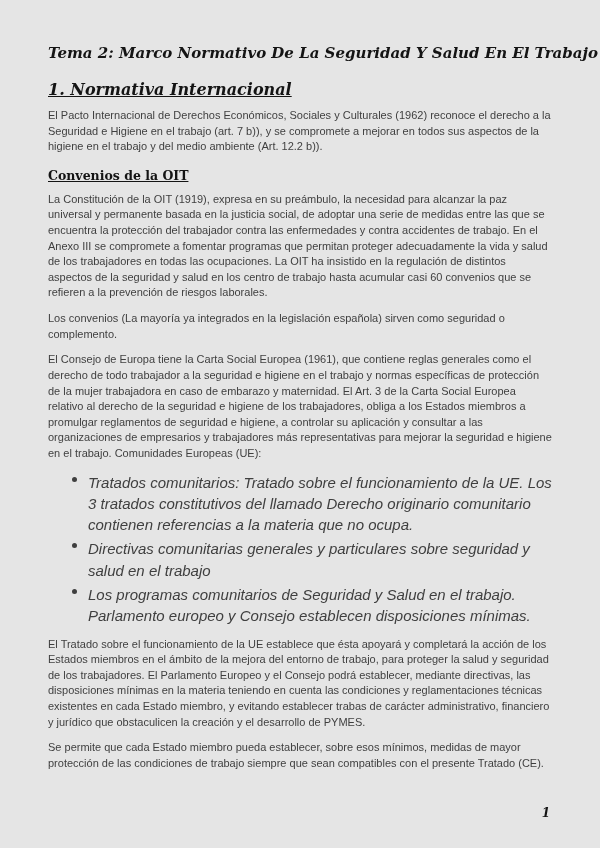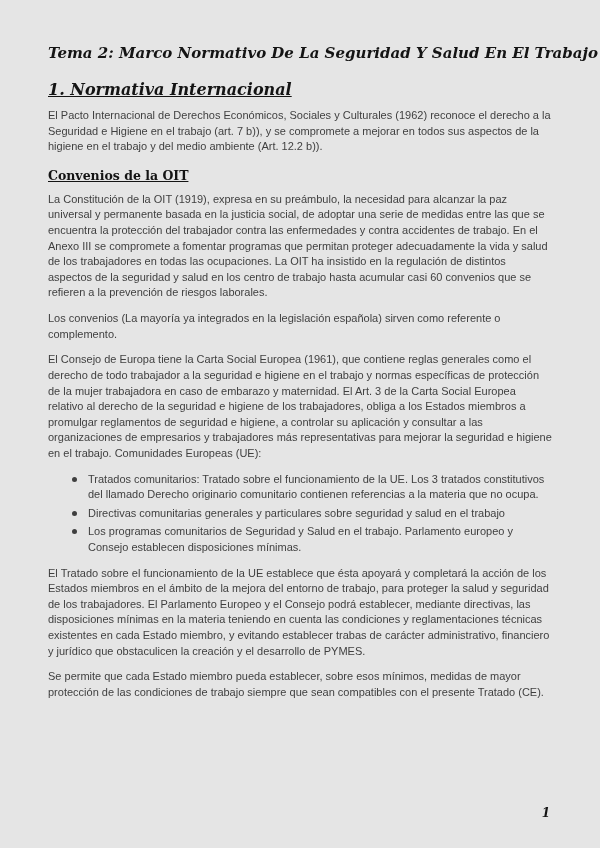--- a/index.html
+++ b/index.html
@@ -52,24 +52,25 @@
     margin: 0 0 10px 0;
     text-align: left;
   }
   ul.bullets {
     list-style: none;
     margin: 0 0 10px 0;
     padding: 0 0 0 24px;
   }
   ul.bullets li {
     position: relative;
-    font-size: 11px;
+    font-size: 15px;
     line-height: 1.42;
     padding-left: 16px;
     margin: 0 0 3px 0;
+    font-style: italic;
   }
   .bullet-dot {
     position: absolute;
     left: 0;
     top: 5px;
     width: 5px;
     height: 5px;
     border-radius: 50%;
     background: #3f3f3f;
   }
@@ -92,21 +93,21 @@
   <h1 class="doc-title">Tema 2: Marco Normativo De La Seguridad Y Salud En El Trabajo</h1>
 
   <h2 class="sec-heading">1. Normativa Internacional</h2>
 
   <p class="body">El Pacto Internacional de Derechos Económicos, Sociales y Culturales (1962) reconoce el derecho a la Seguridad e Higiene en el trabajo (art. 7 b)), y se compromete a mejorar en todos sus aspectos de la higiene en el trabajo y del medio ambiente (Art. 12.2 b)).</p>
 
   <h3 class="sub-heading">Convenios de la OIT</h3>
 
   <p class="body">La Constitución de la OIT (1919), expresa en su preámbulo, la necesidad para alcanzar la paz universal y permanente basada en la justicia social, de adoptar una serie de medidas entre las que se encuentra la protección del trabajador contra las enfermedades y contra accidentes de trabajo. En el Anexo III se compromete a fomentar programas que permitan proteger adecuadamente la vida y salud de los trabajadores en todas las ocupaciones. La OIT ha insistido en la regulación de distintos aspectos de la seguridad y salud en los centro de trabajo hasta acumular casi 60 convenios que se refieren a la prevención de riesgos laborales.</p>
 
-  <p class="body">Los convenios (La mayoría ya integrados en la legislación española) sirven como referente o complemento.</p>
+  <p class="body">Los convenios (La mayoría ya integrados en la legislación española) sirven como seguridad o complemento.</p>
 
 
   <p class="body">El Consejo de Europa tiene la Carta Social Europea (1961), que contiene reglas generales como el derecho de todo trabajador a la seguridad e higiene en el trabajo y normas específicas de protección de la mujer trabajadora en caso de embarazo y maternidad. El Art. 3 de la Carta Social Europea relativo al derecho de la seguridad e higiene de los trabajadores, obliga a los Estados miembros a promulgar reglamentos de seguridad e higiene, a controlar su aplicación y consultar a las organizaciones de empresarios y trabajadores más representativas para mejorar la seguridad e higiene en el trabajo. Comunidades Europeas (UE):</p>
 
   <ul class="bullets">
     <li>
       <span class="bullet-dot"></span>
       <span>Tratados comunitarios: Tratado sobre el funcionamiento de la UE. Los 3 tratados constitutivos del llamado Derecho originario comunitario contienen referencias a la materia que no ocupa.</span>
     </li>
     <li>

